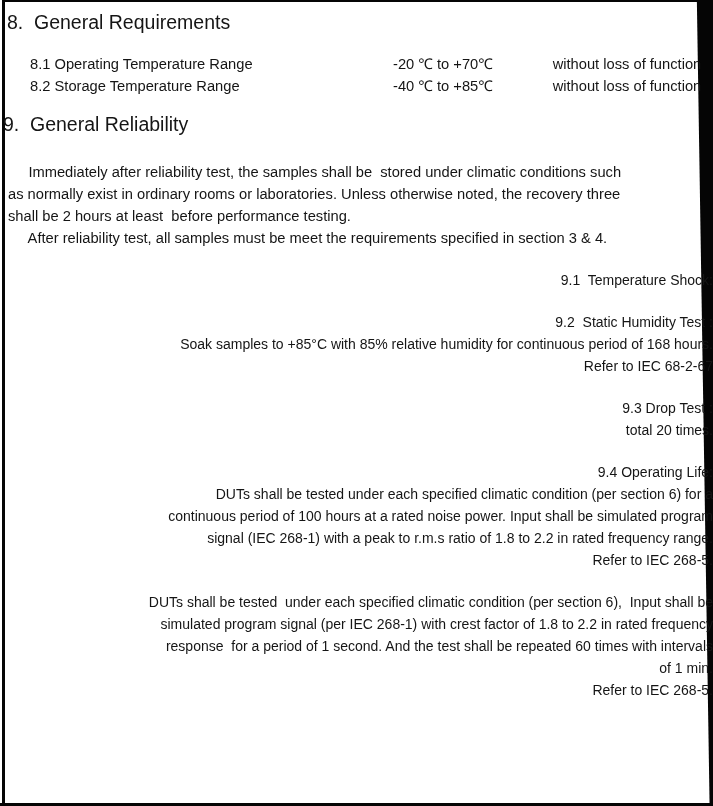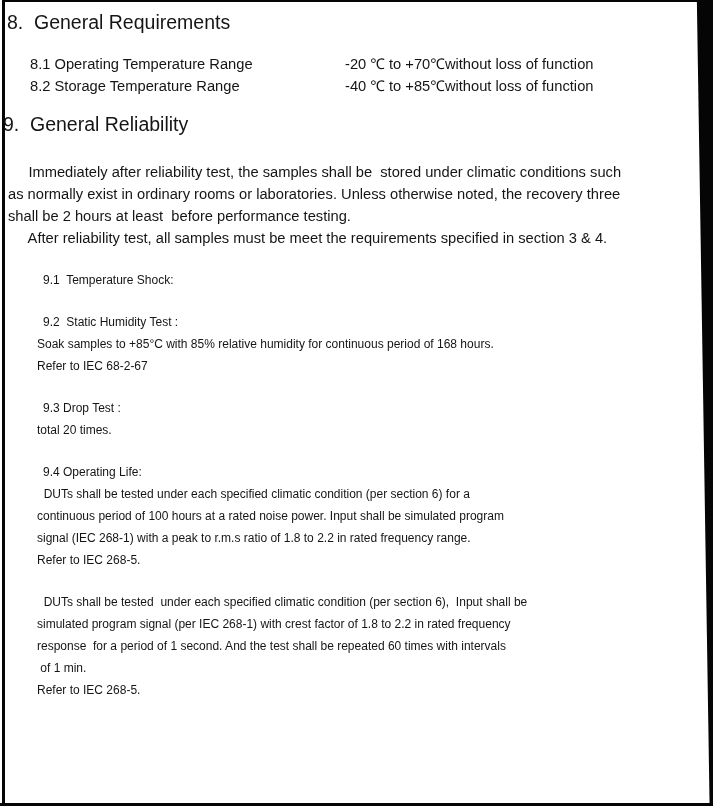--- a/index.html
+++ b/index.html
@@ -27,29 +27,29 @@
     display: flex;
     font-size: 19.5px;
     line-height: 24px;
     white-space: pre;
   }
   .sec-heading .num { width: 27px; flex: 0 0 27px; }
   .h8 { margin: 10px 0 0 7px; }
   .h9 { margin: 15px 0 0 3px; }
 
   .spec-rows { margin: 19px 0 0 30px; font-size: 14.7px; }
-  .spec-row { display: flex; line-height: 22px; white-space: pre; }
+  .spec-row { display: flex; line-height: 22px; white-space: pre; gap: 48px; }
   .spec-label { flex: 0 0 315px; }
   .spec-value { flex: 0 0 97px; }
-  .spec-note  { flex: 1 1 auto; }
+  .spec-note  { flex: 1 1 auto; text-align: center; }
 
   .intro { margin: 25px 0 0 8px; font-size: 14.7px; }
   .line { white-space: pre; line-height: 22px; height: 22px; }
 
-  .subsection { margin: 20px 0 0 37px; font-size: 12px; }
+  .subsection { margin: 20px 0 0 37px; font-size: 14px; text-align: right; }
   .sub-heading { white-space: pre; line-height: 22px; height: 22px; padding-left: 6px; }
 </style>
 </head>
 <body>
 
 <div class="page">
 
   <div class="content">
 
     <div class="sec-heading h8">

